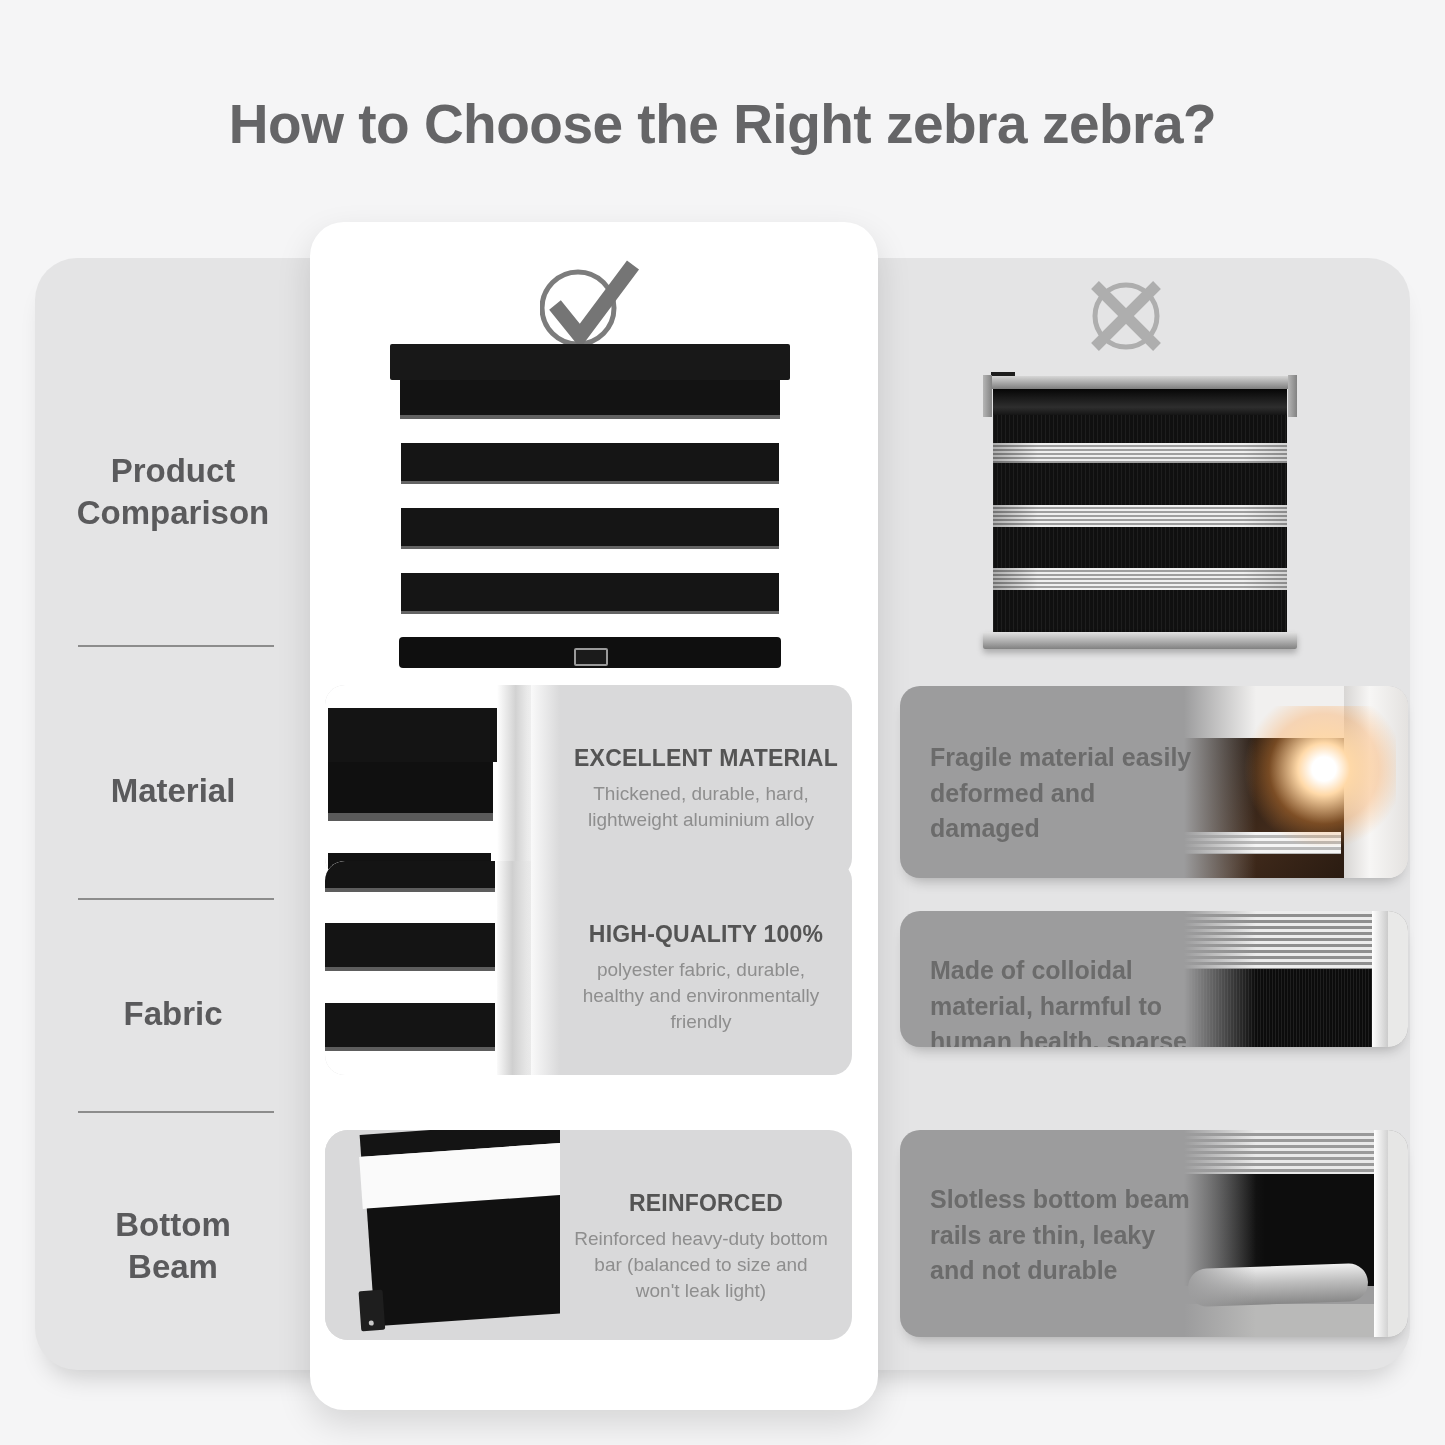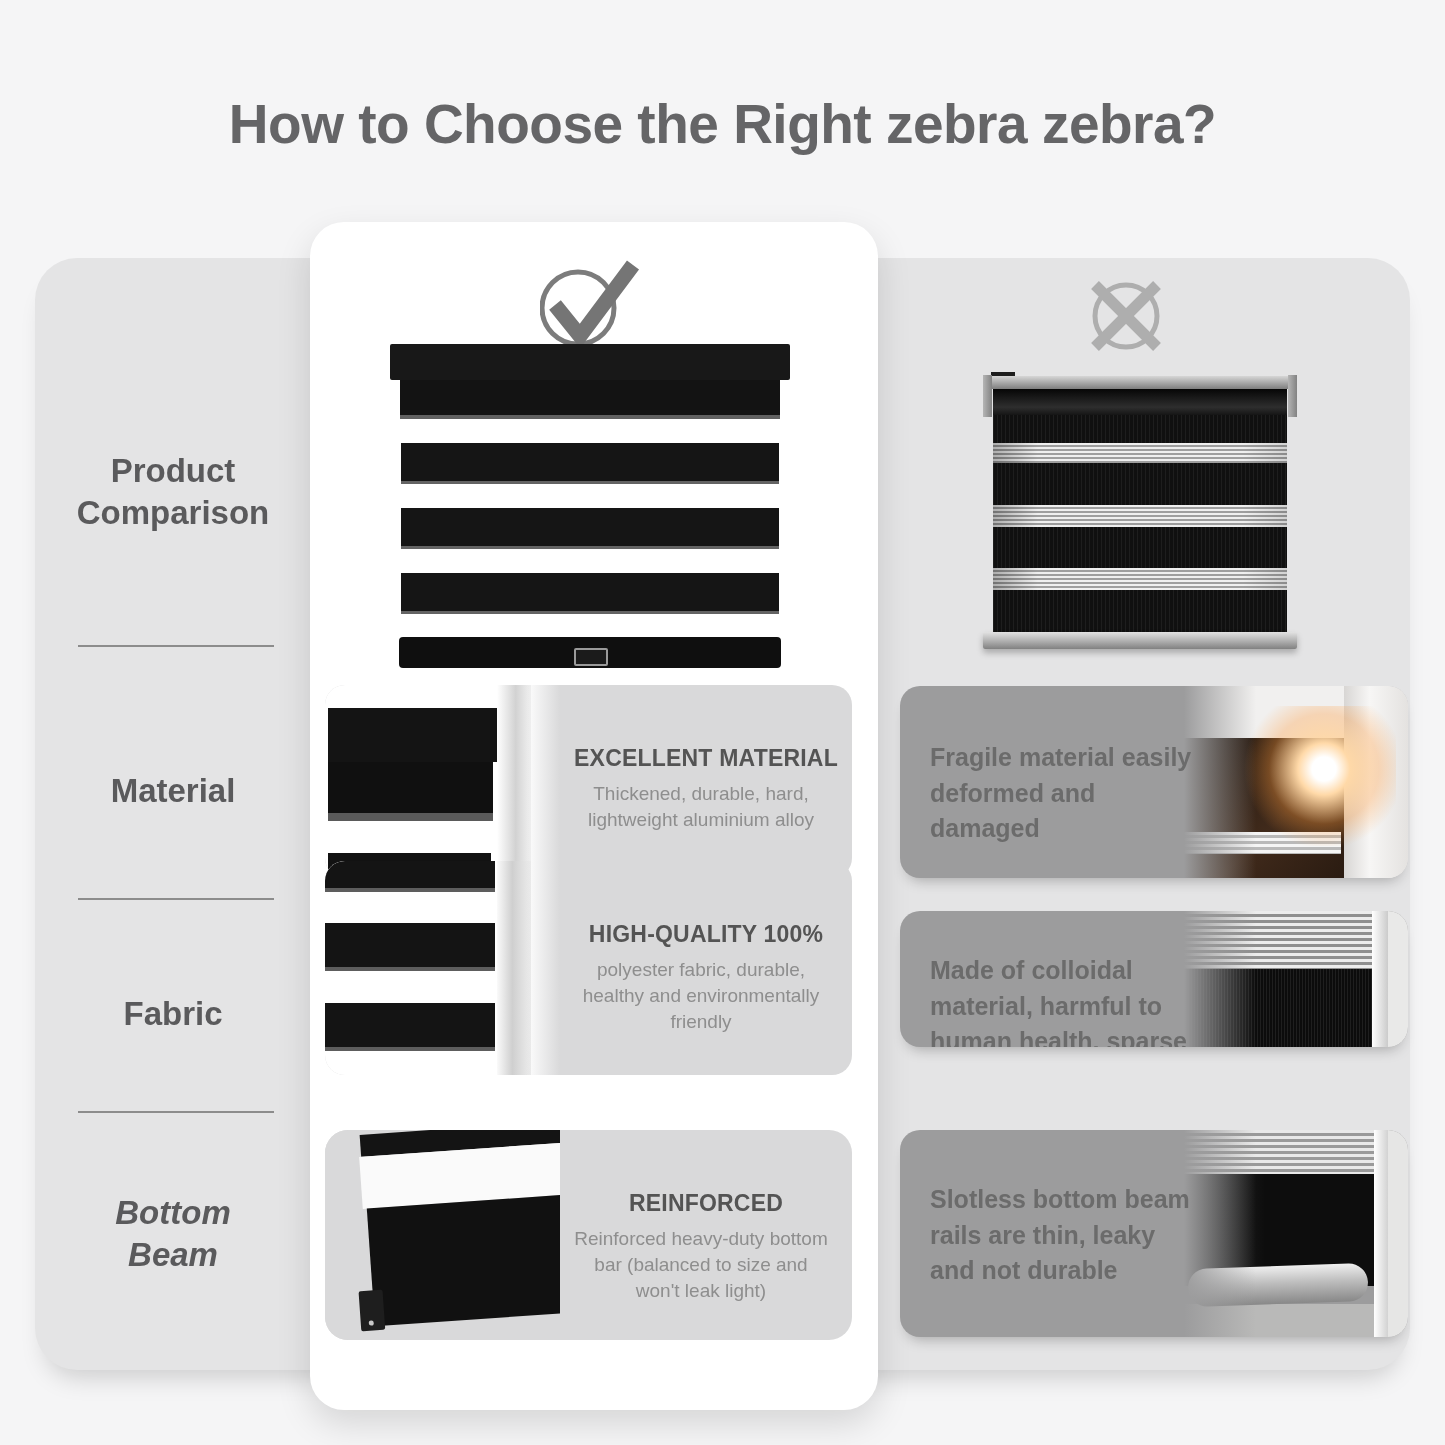--- a/index.html
+++ b/index.html
@@ -18,21 +18,21 @@
     box-shadow:0 14px 34px rgba(0,0,0,0.13);}
 
   
   .row-label{width:276px;left:35px;text-align:center;font-weight:bold;font-size:33px;
     color:#5a5a5c;line-height:1.28;}
   .lbl-product{top:438px;}
   .lbl-product .inner{width:230px;margin:12px auto;}
   .lbl-material{top:770px;text-align:center;}
   .lbl-fabric{top:993px;}
   .lbl-beam{top:1192px;}
-  .lbl-beam .inner{width:170px;margin:0 auto;font-style:italic;}
+  .lbl-beam .inner{width:170px;margin:12px auto;}
   .divider{left:78px;width:196px;height:2px;background:#8c8c8c;}
   .div1{top:645px;} .div2{top:898px;} .div3{top:1111px;}
 
   
   .check-icon{left:540px;top:252px;}
   .cross-icon{left:1085px;top:272px;}
 
   
   .good-product{left:390px;top:344px;width:400px;height:330px;}
   .gp-h1{left:0;top:0;width:400px;height:36px;background:#181818;border-radius:2px;}

